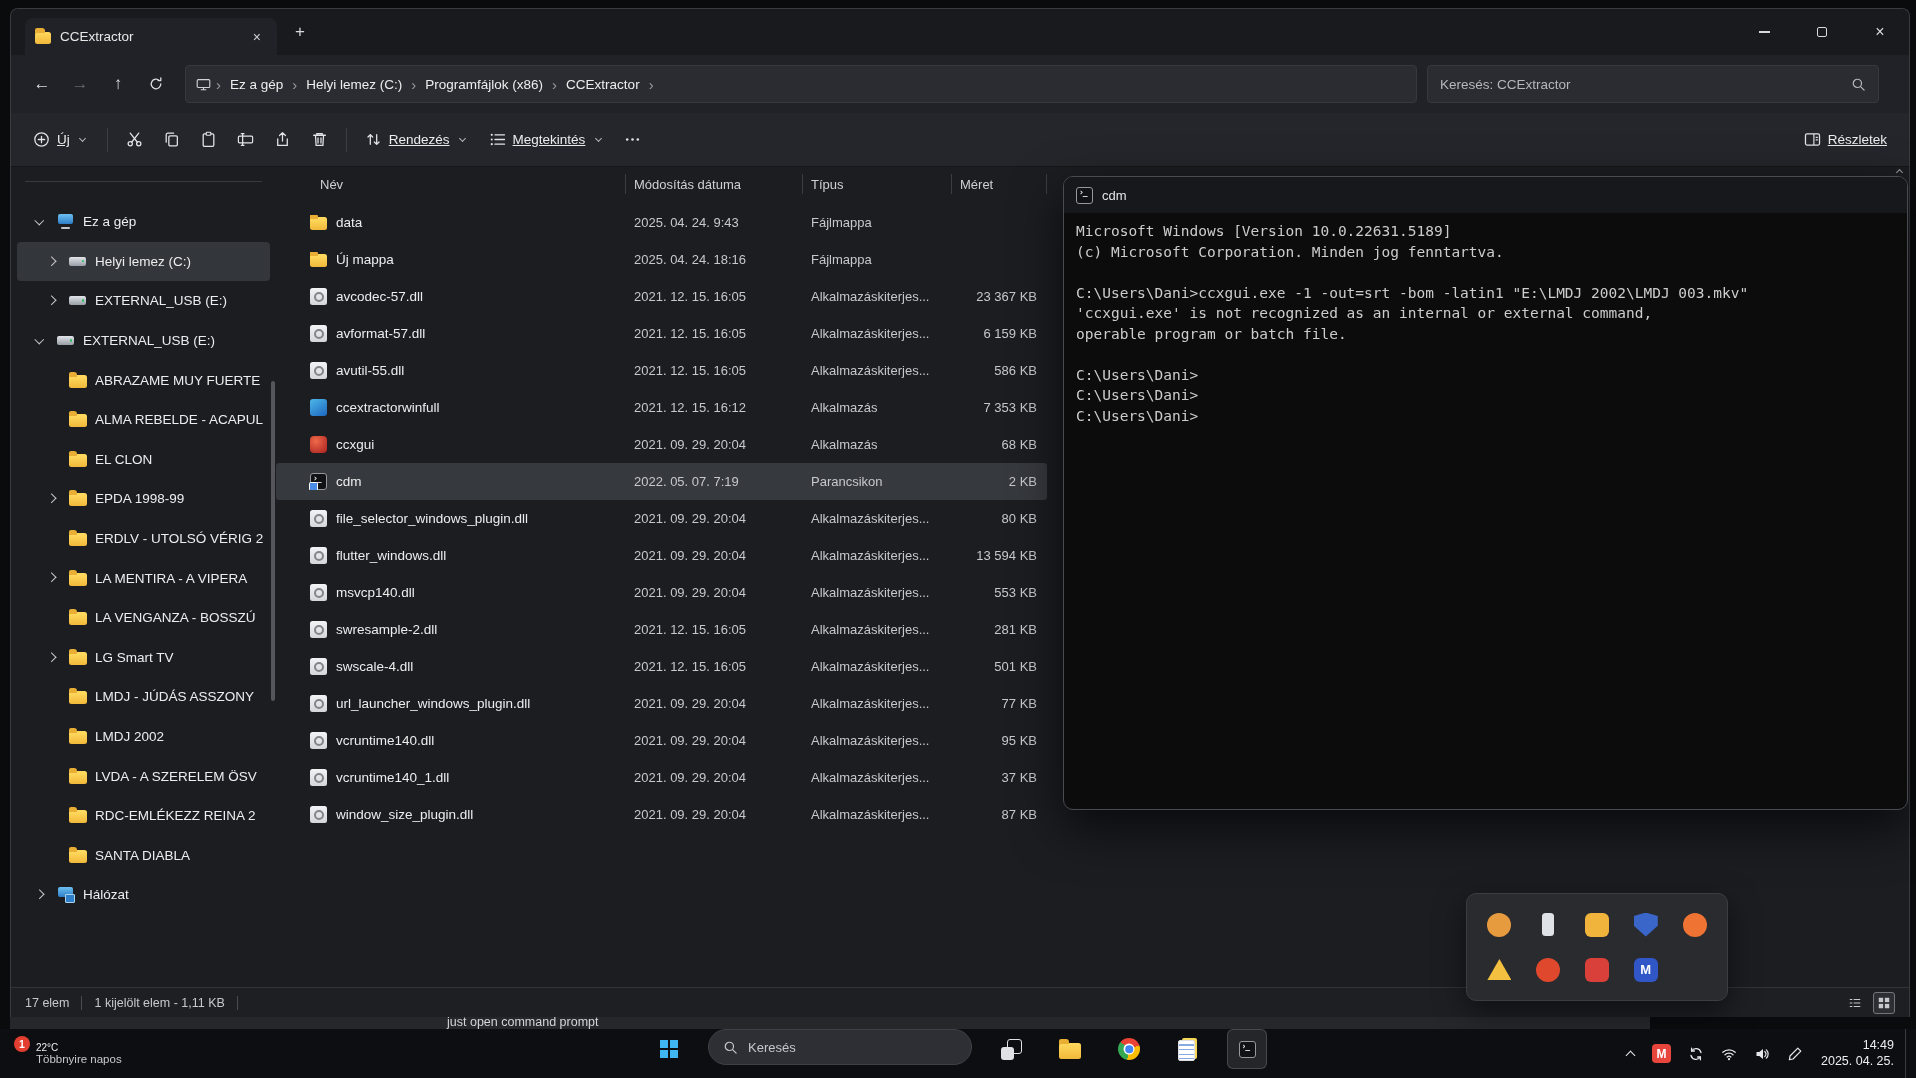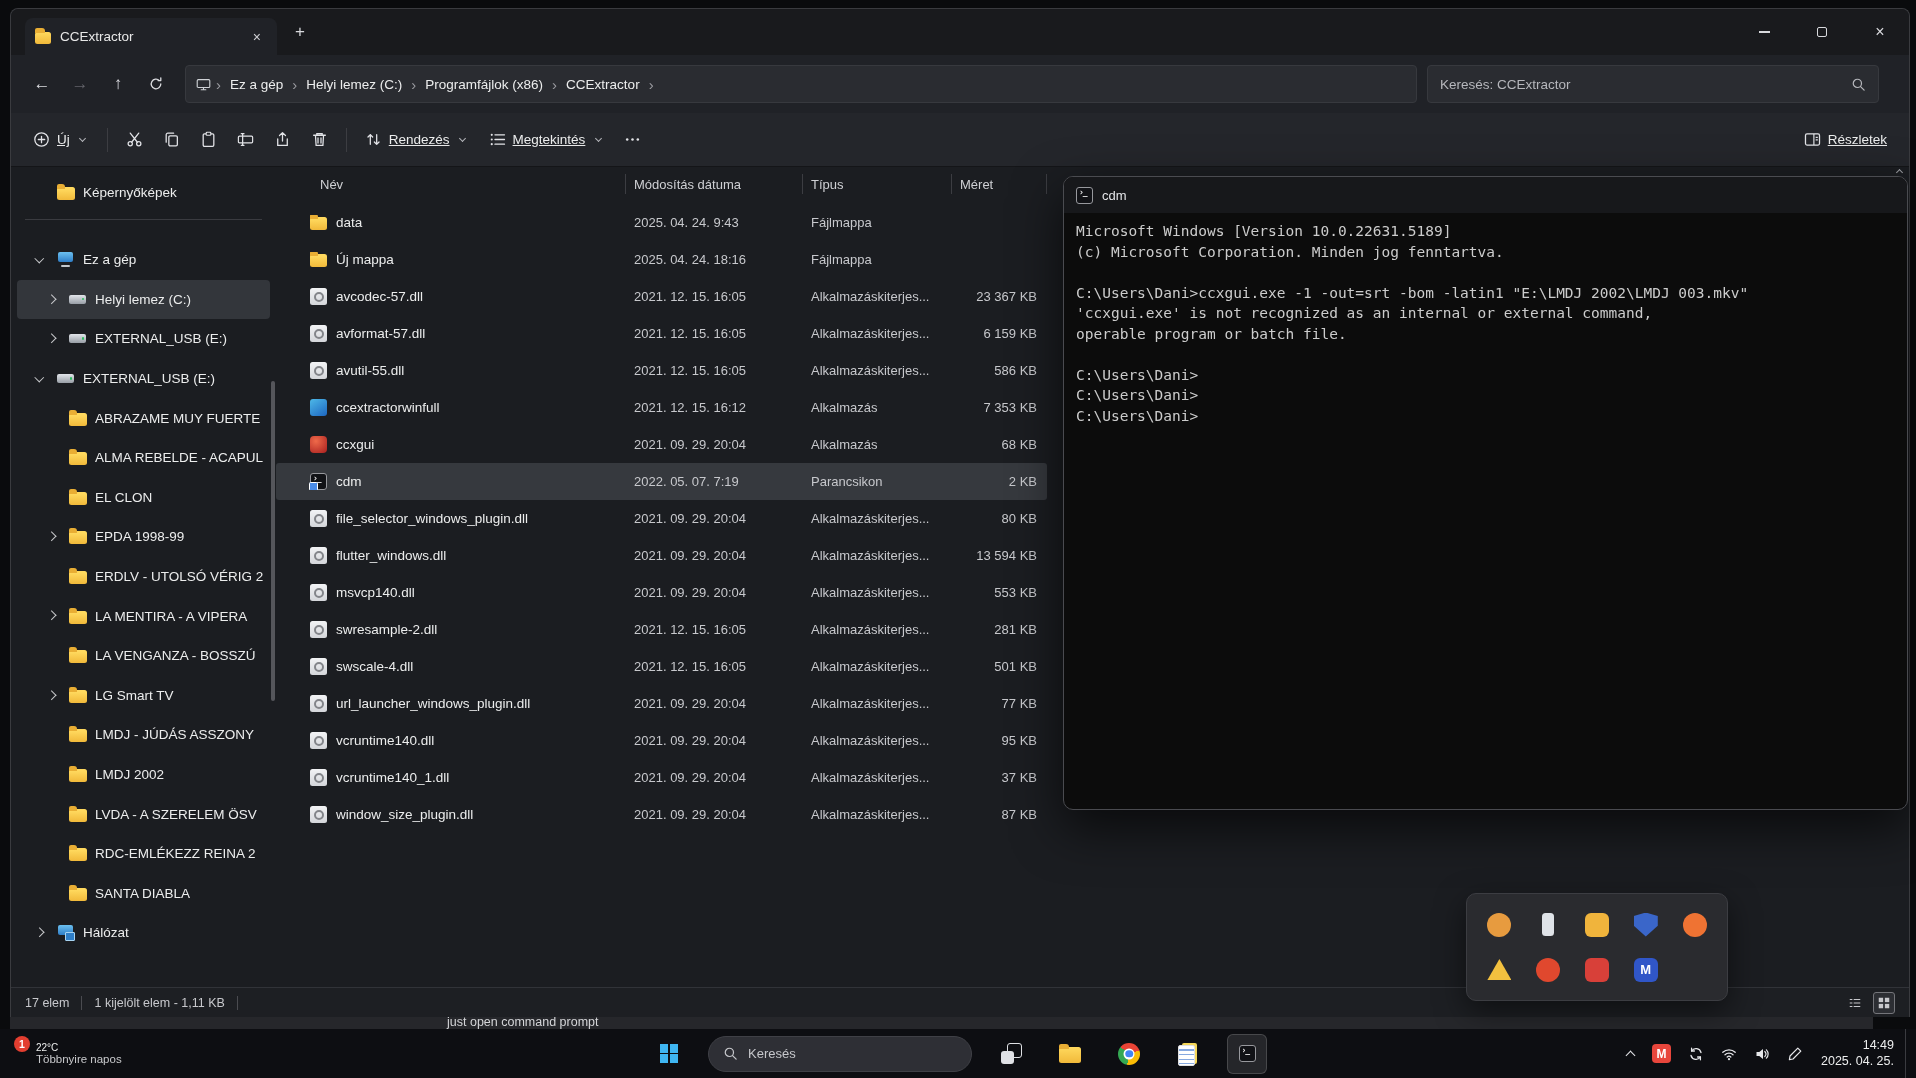--- a/index.html
+++ b/index.html
@@ -115,21 +115,21 @@
 
   
   .statusbar{position:absolute;left:0;right:0;bottom:0;height:30px;background:#1d1f23;border-top:1px solid #313338;
              display:flex;align-items:center;gap:12px;padding:0 14px;font-size:12.5px;color:#c7c8cc;}
   .svdiv{width:1px;height:14px;background:#4a4b50;}
   .viewtoggles{margin-left:auto;display:flex;gap:8px;align-items:center;color:#c7c8cc;}
   .vt{display:flex;align-items:center;justify-content:center;padding:3px;border-radius:3px;}
   .vt.active{border:1px solid #74757a;background:#2c2e33;}
 
   
-  .understrip{position:absolute;left:10px;width:1863px;top:1017px;height:12px;background:#26272b;overflow:hidden;
+  .understrip{position:absolute;left:10px;width:1640px;top:1017px;height:12px;background:#26272b;overflow:hidden;
               font-size:12.5px;color:#d4d5d8;z-index:2;}
   .understrip span{position:absolute;left:437px;top:-2px;}
 
   
   .cmdwin{position:absolute;left:1063px;top:176px;width:845px;height:634px;background:#0c0c0c;
           border:1px solid #4a4b50;border-radius:10px;overflow:hidden;z-index:20;
           box-shadow:0 18px 50px rgba(0,0,0,.65);}
   .cmdtitle{height:36px;background:#17181b;display:flex;align-items:center;gap:9px;padding:0 12px;font-size:13px;color:#e4e5e8;}
   .cmdbody{padding:8px 12px;font-family:"DejaVu Sans Mono","Liberation Mono",monospace;
            font-size:14.5px;line-height:20.5px;color:#cccccc;}
@@ -149,21 +149,21 @@
         color:#fff;font-weight:bold;font-size:13px;}
 
   
   .taskbar{position:absolute;left:0;right:0;bottom:0;height:49px;background:#0d0e12;z-index:30;}
   .tb-weather{position:absolute;left:4px;top:0;height:100%;display:flex;align-items:center;padding:0 12px 0 32px;}
   .tb-badge{position:absolute;left:10px;top:7px;width:16px;height:16px;border-radius:50%;background:#e33e30;
             color:#fff;font-size:10.5px;font-weight:bold;display:flex;align-items:center;justify-content:center;}
   .tb-temp{font-size:10px;color:#eceded;}
   .tb-cond{font-size:11.5px;color:#c9cacd;}
   .tb-center{position:absolute;left:50%;top:0;height:100%;transform:translateX(-50%);
-             display:flex;align-items:center;gap:19px;}
+             display:flex;gap:19px;}
   .tbbtn{width:40px;height:40px;border-radius:6px;display:flex;align-items:center;justify-content:center;flex:none;}
   .tbbtn.active{background:rgba(255,255,255,.10);border:1px solid rgba(255,255,255,.16);}
   .startico{display:grid;grid-template-columns:8.5px 8.5px;grid-template-rows:8.5px 8.5px;gap:1.6px;}
   .startico i{display:block;background:#3fb6f2;}
   .tbsearch{width:264px;height:36px;border-radius:18px;background:#2e2f35;border:1px solid #3f4046;
             display:flex;align-items:center;gap:10px;padding:0 14px;font-size:13px;color:#c6c7cb;flex:none;}
   .tv{position:relative;width:21px;height:21px;}
   .tv::before{content:"";position:absolute;right:0;top:0;width:13px;height:13px;border-radius:3px;border:1.6px solid #dfe1e5;}
   .tv::after{content:"";position:absolute;left:0;bottom:0;width:13px;height:13px;border-radius:3px;background:#dfe1e5;}
   .mfold{position:relative;width:22px;height:16px;background:linear-gradient(180deg,#ffd95e,#f1b93a);border-radius:2.5px;margin-top:3px;}
@@ -402,25 +402,20 @@
         <svg width="17" height="17">
             <use href="#sy-details"></use>
           </svg>
         <span>Részletek</span>
       </div>
     </div>
 
     <div class="ebody">
       <div class="sidebar">
 
-          <div class="srow level-0">
-            <span class="chev none"></span>
-            <span class="sic folder"></span>
-            <span class="slabel">Képernyőképek</span>
-          </div>
 
         <div class="sdivider"></div>
         <div class="tree">
 
             <div class="srow level-0">
               <span class="chev down"></span>
               <span class="sic monitor"></span>
               <span class="slabel">Ez a gép</span>
             </div>
 

